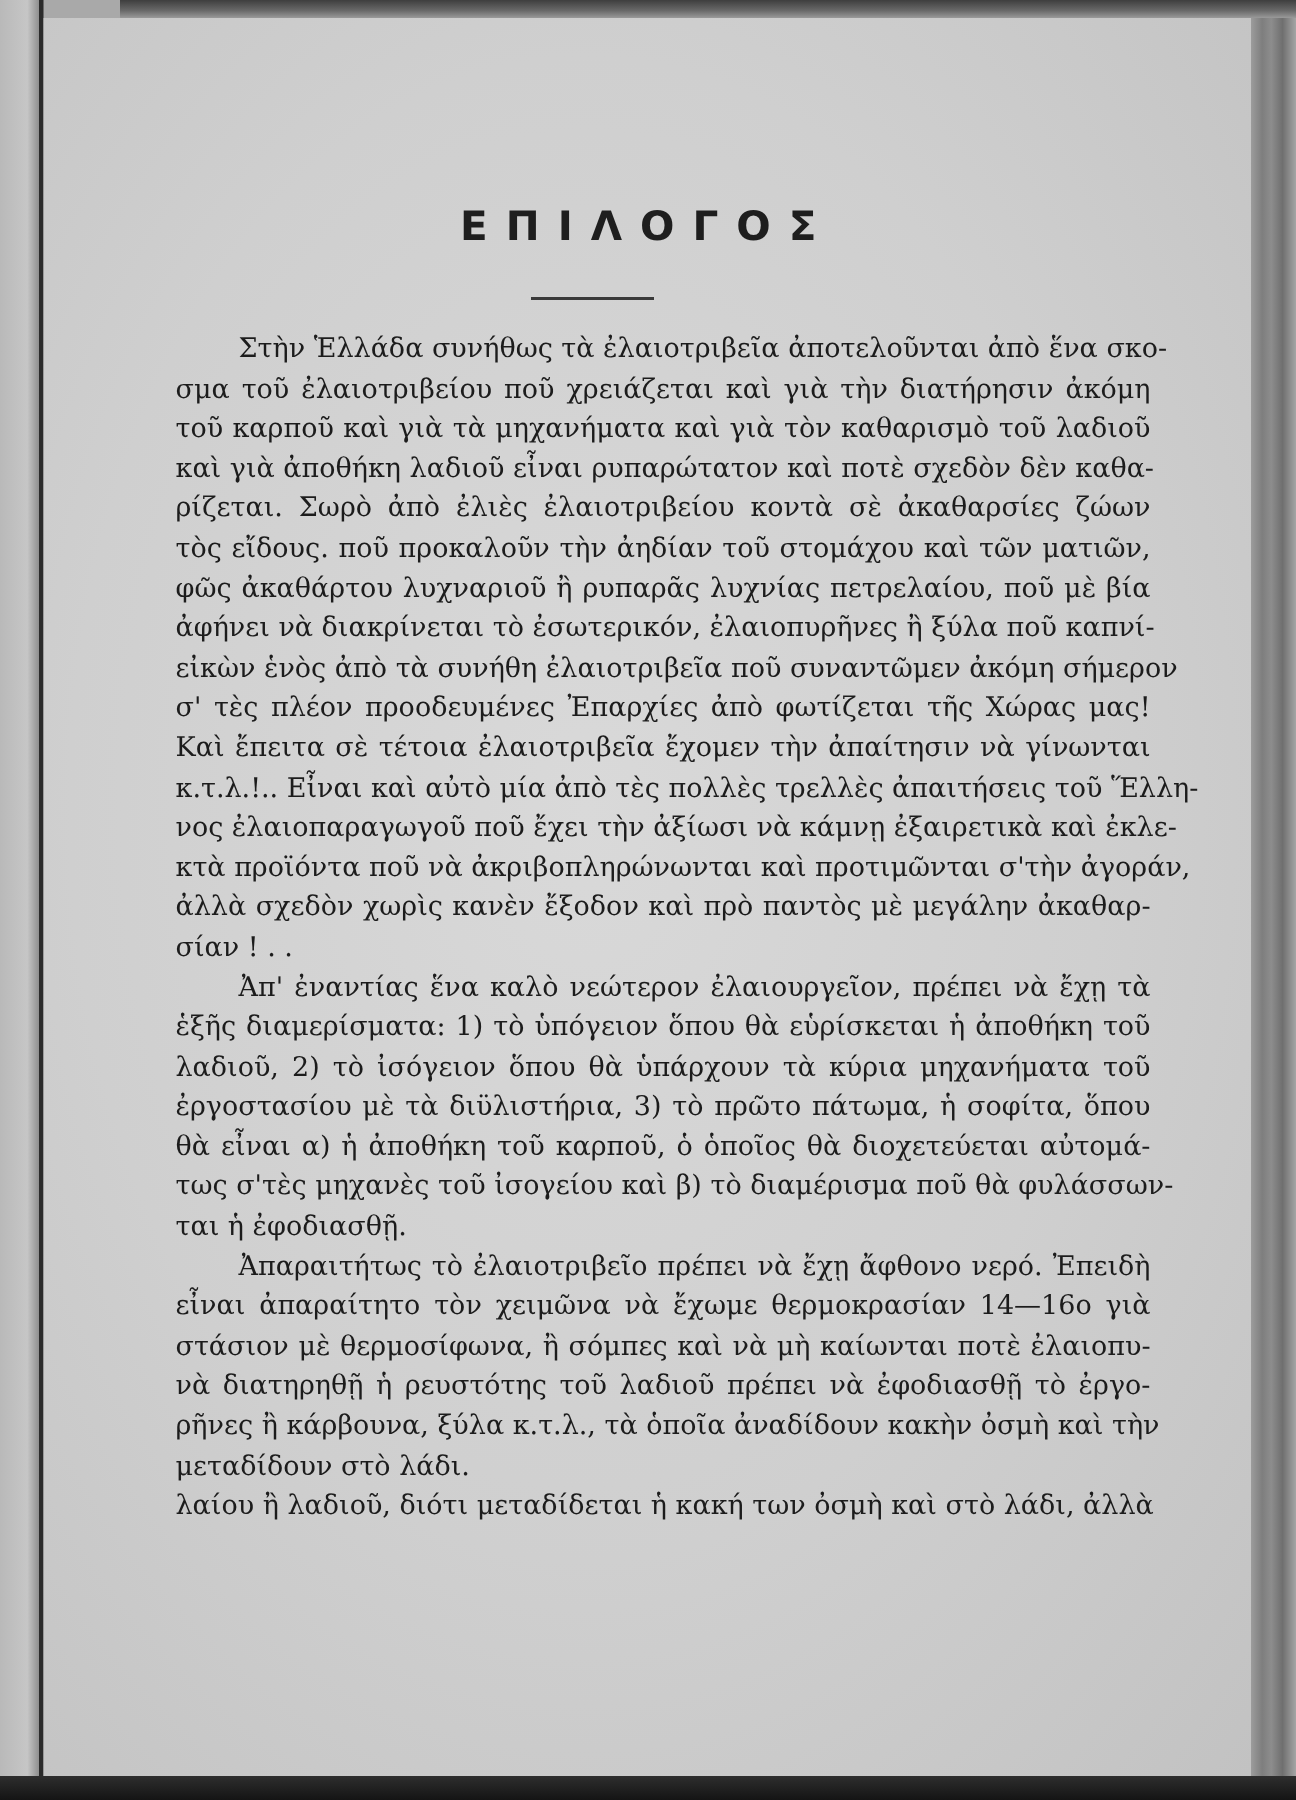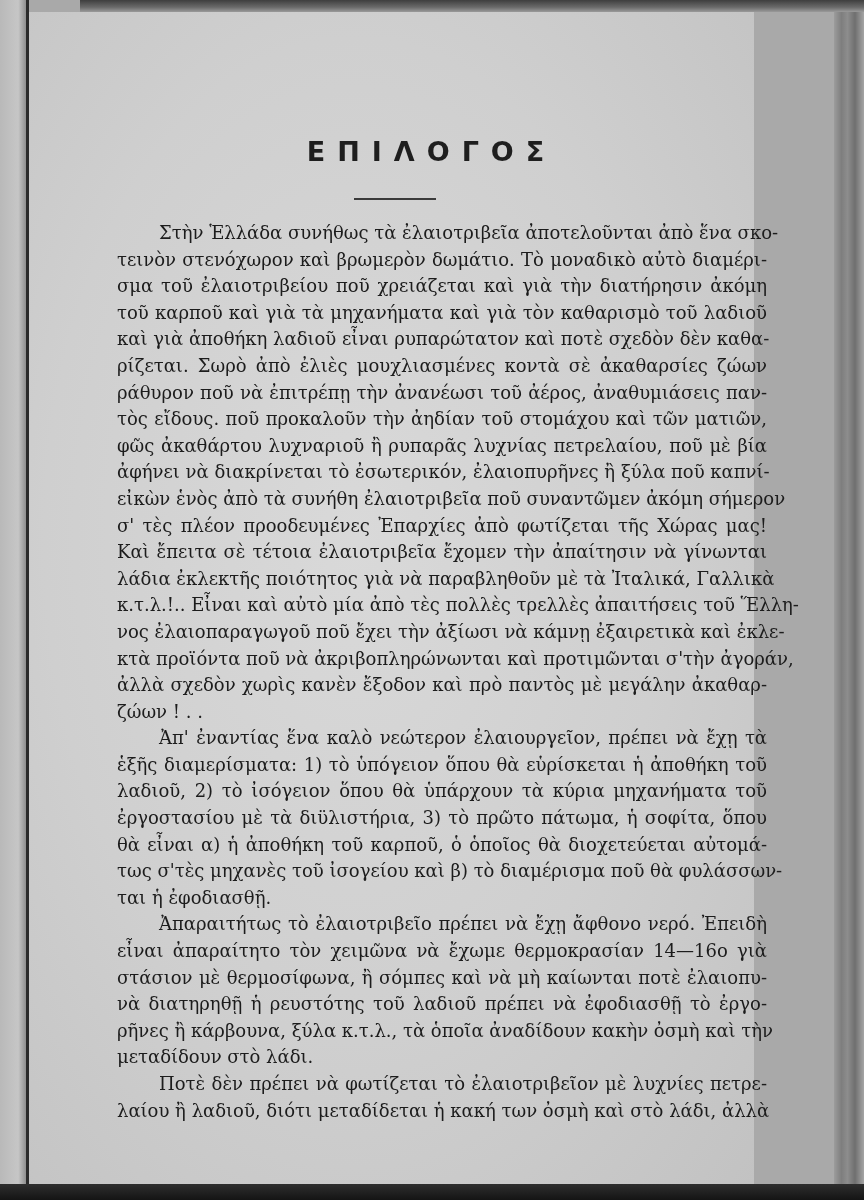--- a/index.html
+++ b/index.html
@@ -10,21 +10,21 @@
   }
   .left-page {
     position: absolute; left: 0; top: 0; width: 26px; height: 1200px;
     background: linear-gradient(90deg, #b9b9b9 0%, #c6c6c6 70%, #8f8f8f 100%);
   }
   .gutter-line {
     position: absolute; left: 26px; top: 0; width: 3px; height: 1200px;
     background: #2b2b2b;
   }
   .page {
-    position: absolute; left: 29px; top: 12px; width: 725px; height: 1172px;
+    position: absolute; left: 29px; top: 12px; width: 805px; height: 1172px;
     background: radial-gradient(ellipse at 45% 45%, #d9d9d9 0%, #cfcfcf 55%, #c2c2c2 100%);
   }
   .top-edge {
     position: absolute; left: 80px; top: 0; width: 784px; height: 12px;
     background: linear-gradient(180deg, #3e3e3e 0%, #6a6a6a 60%, #9a9a9a 100%);
   }
   .right-edge {
     position: absolute; left: 834px; top: 12px; width: 30px; height: 1172px;
     background: linear-gradient(90deg, #9c9c9c 0%, #7e7e7e 25%, #8d8d8d 45%, #6f6f6f 70%, #a5a5a5 100%);
   }
@@ -61,56 +61,52 @@
 <div class="gutter-line"></div>
 <div class="top-edge"></div>
 <div class="right-edge"></div>
 
 <div class="page">
   <div class="title">ΕΠΙΛΟΓΟΣ</div>
   <div class="title-rule"></div>
   <div class="body-text" id="body-text">
       <div>
         <span class="line indent">Στὴν Ἑλλάδα συνήθως τὰ ἐλαιοτριβεῖα ἀποτελοῦνται ἀπὸ ἕνα σκο-</span>
-        <span class="line">τεινὸν στενόχωρον καὶ βρωμερὸν δωμάτιο. Τὸ μοναδικὸ αὐτὸ διαμέρι-</span>
         <span class="line">σμα τοῦ ἐλαιοτριβείου ποῦ χρειάζεται καὶ γιὰ τὴν διατήρησιν ἀκόμη</span>
         <span class="line">τοῦ καρποῦ καὶ γιὰ τὰ μηχανήματα καὶ γιὰ τὸν καθαρισμὸ τοῦ λαδιοῦ</span>
         <span class="line">καὶ γιὰ ἀποθήκη λαδιοῦ εἶναι ρυπαρώτατον καὶ ποτὲ σχεδὸν δὲν καθα-</span>
-        <span class="line">ρίζεται. Σωρὸ ἀπὸ ἐλιὲς μουχλιασμένες κοντὰ σὲ ἀκαθαρσίες ζώων</span>
-        <span class="line">ράθυρον ποῦ νὰ ἐπιτρέπῃ τὴν ἀνανέωσι τοῦ ἀέρος, ἀναθυμιάσεις παν-</span>
+        <span class="line">ρίζεται. Σωρὸ ἀπὸ ἐλιὲς ἐλαιοτριβείου κοντὰ σὲ ἀκαθαρσίες ζώων</span>
         <span class="line">τὸς εἴδους. ποῦ προκαλοῦν τὴν ἀηδίαν τοῦ στομάχου καὶ τῶν ματιῶν,</span>
         <span class="line">φῶς ἀκαθάρτου λυχναριοῦ ἢ ρυπαρᾶς λυχνίας πετρελαίου, ποῦ μὲ βία</span>
         <span class="line">ἀφήνει νὰ διακρίνεται τὸ ἐσωτερικόν, ἐλαιοπυρῆνες ἢ ξύλα ποῦ καπνί-</span>
         <span class="line">εἰκὼν ἑνὸς ἀπὸ τὰ συνήθη ἐλαιοτριβεῖα ποῦ συναντῶμεν ἀκόμη σήμερον</span>
         <span class="line">σ' τὲς πλέον προοδευμένες Ἐπαρχίες ἀπὸ φωτίζεται τῆς Χώρας μας!</span>
         <span class="line">Καὶ ἔπειτα σὲ τέτοια ἐλαιοτριβεῖα ἔχομεν τὴν ἀπαίτησιν νὰ γίνωνται</span>
-        <span class="line">λάδια ἐκλεκτῆς ποιότητος γιὰ νὰ παραβληθοῦν μὲ τὰ Ἰταλικά, Γαλλικὰ</span>
         <span class="line">κ.τ.λ.!.. Εἶναι καὶ αὐτὸ μία ἀπὸ τὲς πολλὲς τρελλὲς ἀπαιτήσεις τοῦ Ἕλλη-</span>
         <span class="line">νος ἐλαιοπαραγωγοῦ ποῦ ἔχει τὴν ἀξίωσι νὰ κάμνῃ ἐξαιρετικὰ καὶ ἐκλε-</span>
         <span class="line">κτὰ προϊόντα ποῦ νὰ ἀκριβοπληρώνωνται καὶ προτιμῶνται σ'τὴν ἀγοράν,</span>
         <span class="line">ἀλλὰ σχεδὸν χωρὶς κανὲν ἔξοδον καὶ πρὸ παντὸς μὲ μεγάλην ἀκαθαρ-</span>
-        <span class="line last">ζώων ! . .</span>
+        <span class="line last">σίαν ! . .</span>
       </div>
       <div>
         <span class="line indent">Ἀπ' ἐναντίας ἕνα καλὸ νεώτερον ἐλαιουργεῖον, πρέπει νὰ ἔχῃ τὰ</span>
         <span class="line">ἑξῆς διαμερίσματα: 1) τὸ ὑπόγειον ὅπου θὰ εὑρίσκεται ἡ ἀποθήκη τοῦ</span>
         <span class="line">λαδιοῦ, 2) τὸ ἰσόγειον ὅπου θὰ ὑπάρχουν τὰ κύρια μηχανήματα τοῦ</span>
         <span class="line">ἐργοστασίου μὲ τὰ διϋλιστήρια, 3) τὸ πρῶτο πάτωμα, ἡ σοφίτα, ὅπου</span>
         <span class="line">θὰ εἶναι α) ἡ ἀποθήκη τοῦ καρποῦ, ὁ ὁποῖος θὰ διοχετεύεται αὐτομά-</span>
         <span class="line">τως σ'τὲς μηχανὲς τοῦ ἰσογείου καὶ β) τὸ διαμέρισμα ποῦ θὰ φυλάσσων-</span>
         <span class="line last">ται ἡ ἐφοδιασθῇ.</span>
       </div>
       <div>
         <span class="line indent">Ἀπαραιτήτως τὸ ἐλαιοτριβεῖο πρέπει νὰ ἔχῃ ἄφθονο νερό. Ἐπειδὴ</span>
         <span class="line">εἶναι ἀπαραίτητο τὸν χειμῶνα νὰ ἔχωμε θερμοκρασίαν 14—16ο γιὰ</span>
         <span class="line">στάσιον μὲ θερμοσίφωνα, ἢ σόμπες καὶ νὰ μὴ καίωνται ποτὲ ἐλαιοπυ-</span>
         <span class="line">νὰ διατηρηθῇ ἡ ρευστότης τοῦ λαδιοῦ πρέπει νὰ ἐφοδιασθῇ τὸ ἐργο-</span>
         <span class="line">ρῆνες ἢ κάρβουνα, ξύλα κ.τ.λ., τὰ ὁποῖα ἀναδίδουν κακὴν ὀσμὴ καὶ τὴν</span>
         <span class="line last">μεταδίδουν στὸ λάδι.</span>
       </div>
       <div>
-        <span class="line indent">Ποτὲ δὲν πρέπει νὰ φωτίζεται τὸ ἐλαιοτριβεῖον μὲ λυχνίες πετρε-</span>
         <span class="line last">λαίου ἢ λαδιοῦ, διότι μεταδίδεται ἡ κακή των ὀσμὴ καὶ στὸ λάδι, ἀλλὰ</span>
       </div>
     </div>
 </div>
 
 <div class="bottom-edge"></div>
 
 </body></html>

